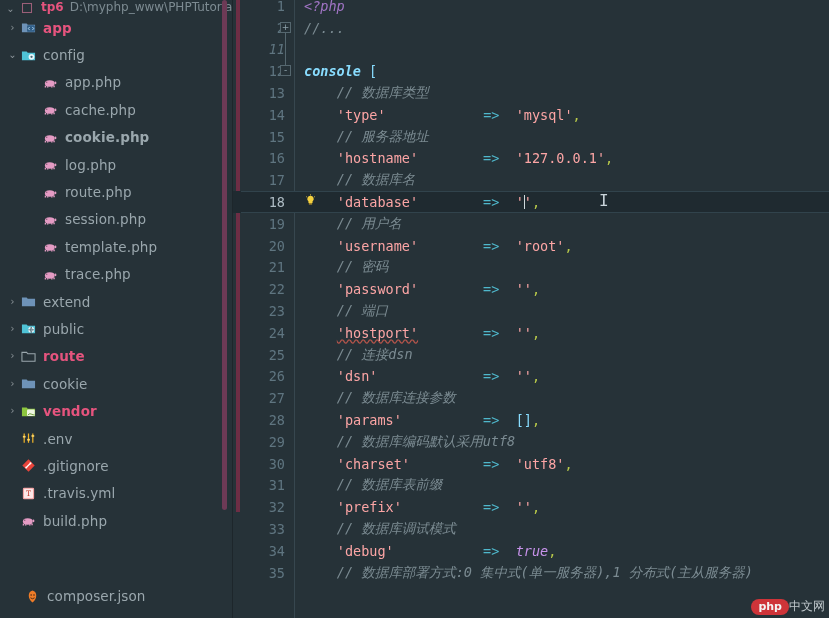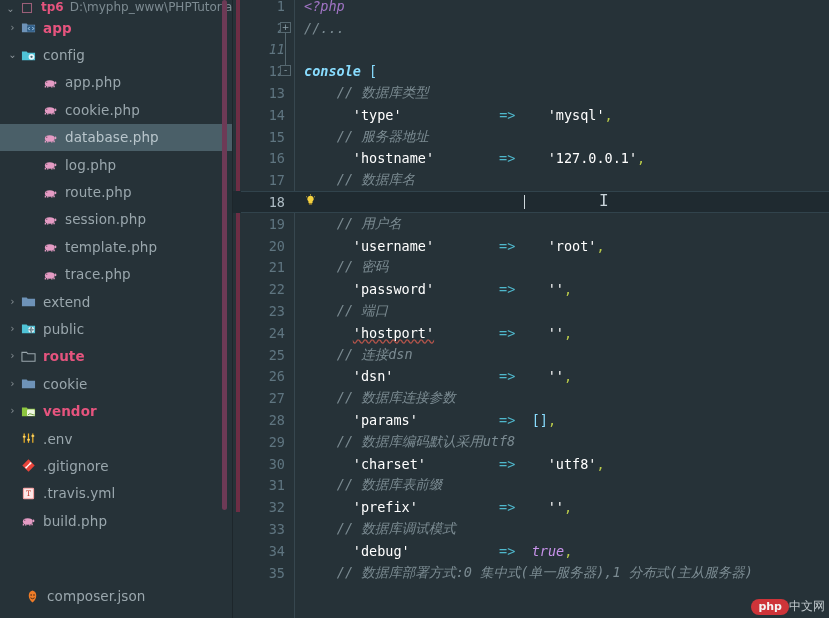--- a/index.html
+++ b/index.html
@@ -135,21 +135,21 @@
     width: 15px; height: 15px;
     font-size: 12px; line-height: 15px;
     text-align: center;
     color: #ffd24a;
   }
   .txt { position: absolute; left: 71px; }
 
   
   .t-tag   { color: #a074c4; font-style: italic; }
   .t-cmt   { color: #7b8b92; font-style: italic; }
-  .t-str   { color: #ffffff; margin-left: 16px; }
+  .t-str   { color: #fca5a5; }
   .t-kw    { color: #89ddff; font-style: italic; font-weight: bold; }
   .t-arrow { color: #4fb8cc; }
   .t-brk   { color: #89ddff; }
   .t-bool  { color: #c792ea; font-style: italic; }
   .t-punc  { color: #b9ca4a; }
   .typo { text-decoration: underline wavy #b5544a; text-decoration-skip-ink: none; }
 
   .fold-marker {
     position: absolute;
     left: 47px;
@@ -252,33 +252,33 @@
         <div class="tree-row" style="padding-left: 28px;">
           <span class="arrow spacer">&nbsp;</span>
           <span class="ico">
             <svg width="15" height="15" viewBox="0 0 16 16">
               <ellipse cx="7.2" cy="9" rx="5.2" ry="3.4" fill="#e49bc4"></ellipse>
               <path d="M2.6 11.4 L2.6 13.2 M5 12 L5 13.4 M9.4 12 L9.4 13.4 M11.8 11.2 L11.8 13" stroke="#e49bc4" stroke-width="1.5"></path>
               <path d="M12.1 7.4 q2.1 -1.1 2.2 1.1 q0 1.3 -1.6 1.3" fill="#e49bc4"></path>
               <circle cx="4" cy="7.6" r="0.6" fill="#5b4150"></circle>
             </svg>
           </span>
+          <span class="lbl muted">cache.php</span>
+        </div>
+        <div class="tree-row" style="padding-left: 28px; font-weight: bold;">
+          <span class="arrow spacer">&nbsp;</span>
+          <span class="ico">
+            <svg width="15" height="15" viewBox="0 0 16 16">
+              <ellipse cx="7.2" cy="9" rx="5.2" ry="3.4" fill="#e49bc4"></ellipse>
+              <path d="M2.6 11.4 L2.6 13.2 M5 12 L5 13.4 M9.4 12 L9.4 13.4 M11.8 11.2 L11.8 13" stroke="#e49bc4" stroke-width="1.5"></path>
+              <path d="M12.1 7.4 q2.1 -1.1 2.2 1.1 q0 1.3 -1.6 1.3" fill="#e49bc4"></path>
+              <circle cx="4" cy="7.6" r="0.6" fill="#5b4150"></circle>
+            </svg>
+          </span>
           <span class="lbl muted">cookie.php</span>
-        </div>
-        <div class="tree-row selected" style="padding-left: 28px;">
-          <span class="arrow spacer">&nbsp;</span>
-          <span class="ico">
-            <svg width="15" height="15" viewBox="0 0 16 16">
-              <ellipse cx="7.2" cy="9" rx="5.2" ry="3.4" fill="#e49bc4"></ellipse>
-              <path d="M2.6 11.4 L2.6 13.2 M5 12 L5 13.4 M9.4 12 L9.4 13.4 M11.8 11.2 L11.8 13" stroke="#e49bc4" stroke-width="1.5"></path>
-              <path d="M12.1 7.4 q2.1 -1.1 2.2 1.1 q0 1.3 -1.6 1.3" fill="#e49bc4"></path>
-              <circle cx="4" cy="7.6" r="0.6" fill="#5b4150"></circle>
-            </svg>
-          </span>
-          <span class="lbl sel">database.php</span>
         </div>
         <div class="tree-row" style="padding-left: 28px;">
           <span class="arrow spacer">&nbsp;</span>
           <span class="ico">
             <svg width="15" height="15" viewBox="0 0 16 16">
               <ellipse cx="7.2" cy="9" rx="5.2" ry="3.4" fill="#e49bc4"></ellipse>
               <path d="M2.6 11.4 L2.6 13.2 M5 12 L5 13.4 M9.4 12 L9.4 13.4 M11.8 11.2 L11.8 13" stroke="#e49bc4" stroke-width="1.5"></path>
               <path d="M12.1 7.4 q2.1 -1.1 2.2 1.1 q0 1.3 -1.6 1.3" fill="#e49bc4"></path>
               <circle cx="4" cy="7.6" r="0.6" fill="#5b4150"></circle>
             </svg>
@@ -457,21 +457,21 @@
         <div class="cl" style="position: absolute; top: 60.4px; left: 0px; right: 0px;"><span class="ln">12</span><span class="txt" style="padding-left: 0px;"><span class="t-kw">console </span><span class="t-brk">[</span></span></div>
         <div class="cl" style="position: absolute; top: 82.2px; left: 0px; right: 0px;"><span class="ln">13</span><span class="txt" style="padding-left: 32.8px;"><span class="t-cmt">// 数据库类型</span></span></div>
         <div class="cl" style="position: absolute; top: 104px; left: 0px; right: 0px;"><span class="ln">14</span><span class="txt" style="padding-left: 32.8px;"><span class="t-str">'type'</span><span class="">            </span><span class="t-arrow">=&gt;</span><span class="">  </span><span class="t-str">'mysql'</span><span class="t-punc">,</span></span></div>
         <div class="cl" style="position: absolute; top: 125.8px; left: 0px; right: 0px;"><span class="ln">15</span><span class="txt" style="padding-left: 32.8px;"><span class="t-cmt">// 服务器地址</span></span></div>
         <div class="cl" style="position: absolute; top: 147.6px; left: 0px; right: 0px;"><span class="ln">16</span><span class="txt" style="padding-left: 32.8px;"><span class="t-str">'hostname'</span><span class="">        </span><span class="t-arrow">=&gt;</span><span class="">  </span><span class="t-str">'127.0.0.1'</span><span class="t-punc">,</span></span></div>
         <div class="cl" style="position: absolute; top: 169.4px; left: 0px; right: 0px;"><span class="ln">17</span><span class="txt" style="padding-left: 32.8px;"><span class="t-cmt">// 数据库名</span></span></div>
         <div class="cl cur" style="position: absolute; top: 191.2px; left: 0px; right: 0px;"><span class="ln">18</span><span class="hint" style="color: rgb(255, 210, 74); font-size: 11px;"><svg width="13" height="13" viewBox="0 0 16 16">
               <path d="M8 2 a4 4 0 0 1 2.5 7.1 V11 h-5 V9.1 A4 4 0 0 1 8 2z" fill="#f4d03f"></path>
               <rect x="6" y="11.4" width="4" height="1.5" fill="#c9a227"></rect>
               <path d="M8 0.4 v1.3 M2.6 3 l1 0.9 M13.4 3 l-1 0.9" stroke="#f4d03f" stroke-width="1"></path>
-            </svg></span></div>
+            </svg></span><span class="txt" style="padding-left: 32.8px;"><span class="t-str">'database'</span><span class="">        </span><span class="t-arrow">=&gt;</span><span class="">  </span><span class="t-str">''</span><span class="t-punc">,</span></span></div>
         <div class="cl" style="position: absolute; top: 213px; left: 0px; right: 0px;"><span class="ln">19</span><span class="txt" style="padding-left: 32.8px;"><span class="t-cmt">// 用户名</span></span></div>
         <div class="cl" style="position: absolute; top: 234.8px; left: 0px; right: 0px;"><span class="ln">20</span><span class="txt" style="padding-left: 32.8px;"><span class="t-str">'username'</span><span class="">        </span><span class="t-arrow">=&gt;</span><span class="">  </span><span class="t-str">'root'</span><span class="t-punc">,</span></span></div>
         <div class="cl" style="position: absolute; top: 256.6px; left: 0px; right: 0px;"><span class="ln">21</span><span class="txt" style="padding-left: 32.8px;"><span class="t-cmt">// 密码</span></span></div>
         <div class="cl" style="position: absolute; top: 278.4px; left: 0px; right: 0px;"><span class="ln">22</span><span class="txt" style="padding-left: 32.8px;"><span class="t-str">'password'</span><span class="">        </span><span class="t-arrow">=&gt;</span><span class="">  </span><span class="t-str">''</span><span class="t-punc">,</span></span></div>
         <div class="cl" style="position: absolute; top: 300.2px; left: 0px; right: 0px;"><span class="ln">23</span><span class="txt" style="padding-left: 32.8px;"><span class="t-cmt">// 端口</span></span></div>
         <div class="cl" style="position: absolute; top: 322px; left: 0px; right: 0px;"><span class="ln">24</span><span class="txt" style="padding-left: 32.8px;"><span class="t-str typo">'hostport'</span><span class="">        </span><span class="t-arrow">=&gt;</span><span class="">  </span><span class="t-str">''</span><span class="t-punc">,</span></span></div>
         <div class="cl" style="position: absolute; top: 343.8px; left: 0px; right: 0px;"><span class="ln">25</span><span class="txt" style="padding-left: 32.8px;"><span class="t-cmt">// 连接dsn</span></span></div>
         <div class="cl" style="position: absolute; top: 365.6px; left: 0px; right: 0px;"><span class="ln">26</span><span class="txt" style="padding-left: 32.8px;"><span class="t-str">'dsn'</span><span class="">             </span><span class="t-arrow">=&gt;</span><span class="">  </span><span class="t-str">''</span><span class="t-punc">,</span></span></div>
         <div class="cl" style="position: absolute; top: 387.4px; left: 0px; right: 0px;"><span class="ln">27</span><span class="txt" style="padding-left: 32.8px;"><span class="t-cmt">// 数据库连接参数</span></span></div>
         <div class="cl" style="position: absolute; top: 409.2px; left: 0px; right: 0px;"><span class="ln">28</span><span class="txt" style="padding-left: 32.8px;"><span class="t-str">'params'</span><span class="">          </span><span class="t-arrow">=&gt;</span><span class="">  </span><span class="t-brk">[]</span><span class="t-punc">,</span></span></div>

